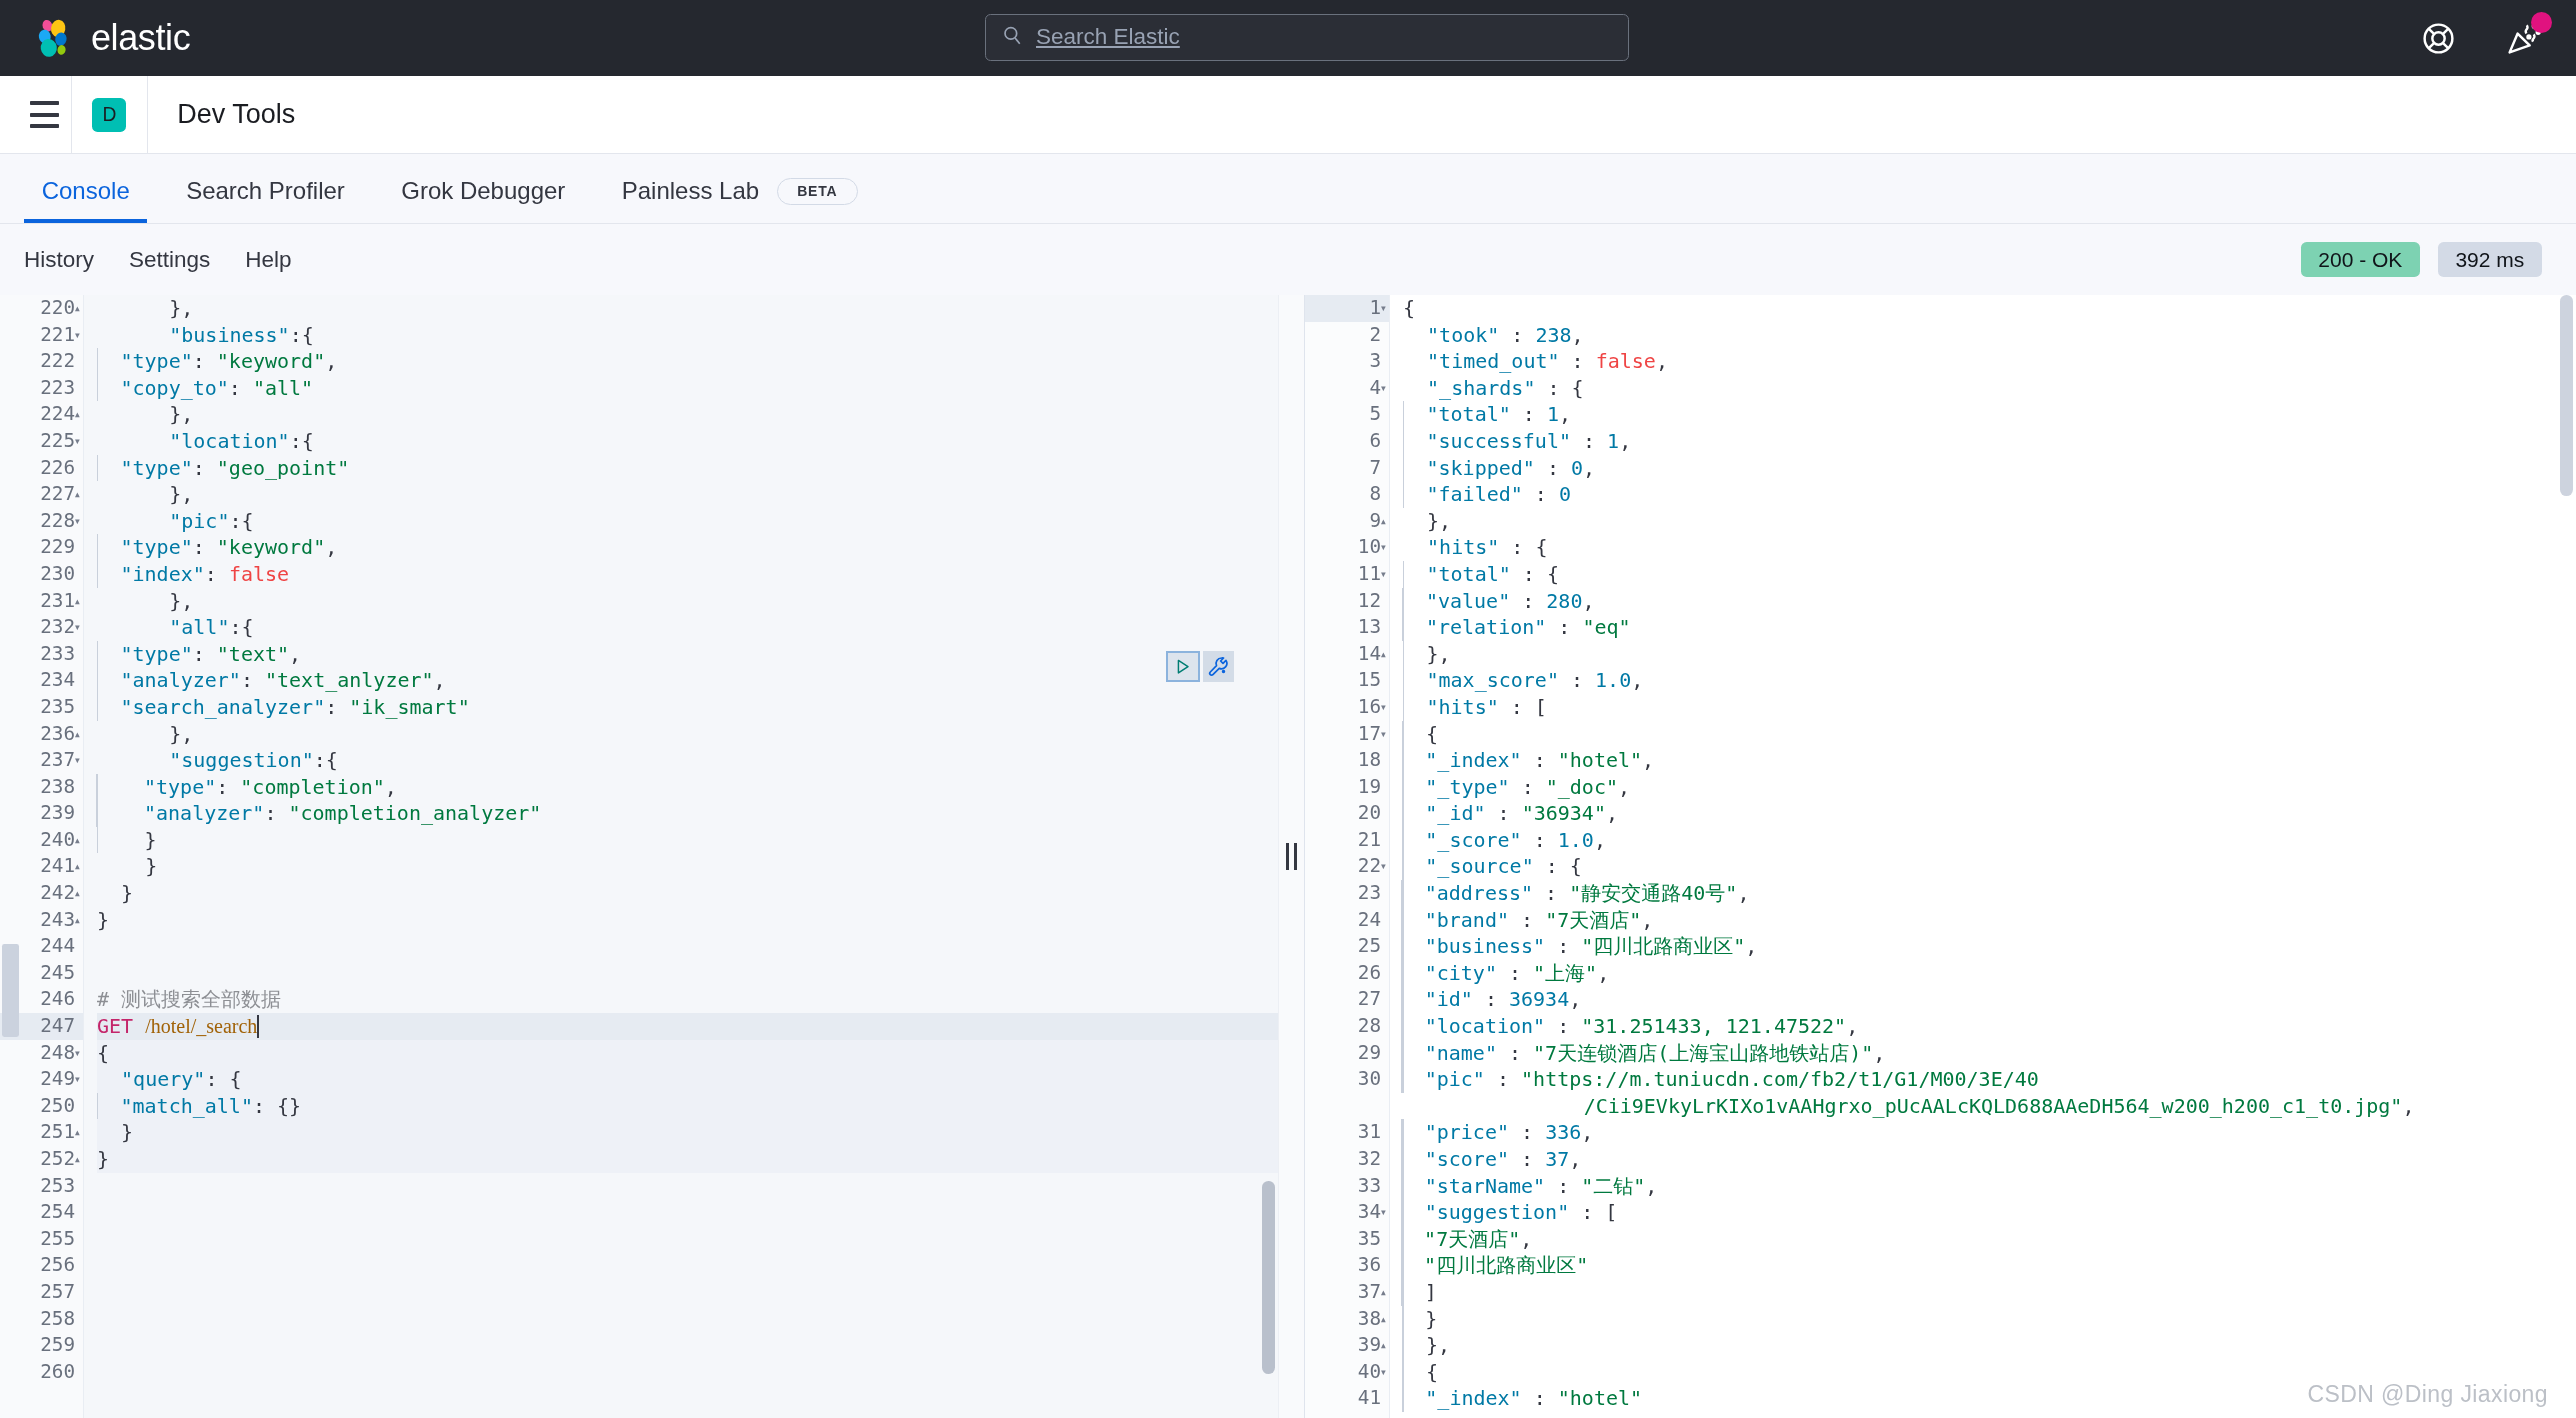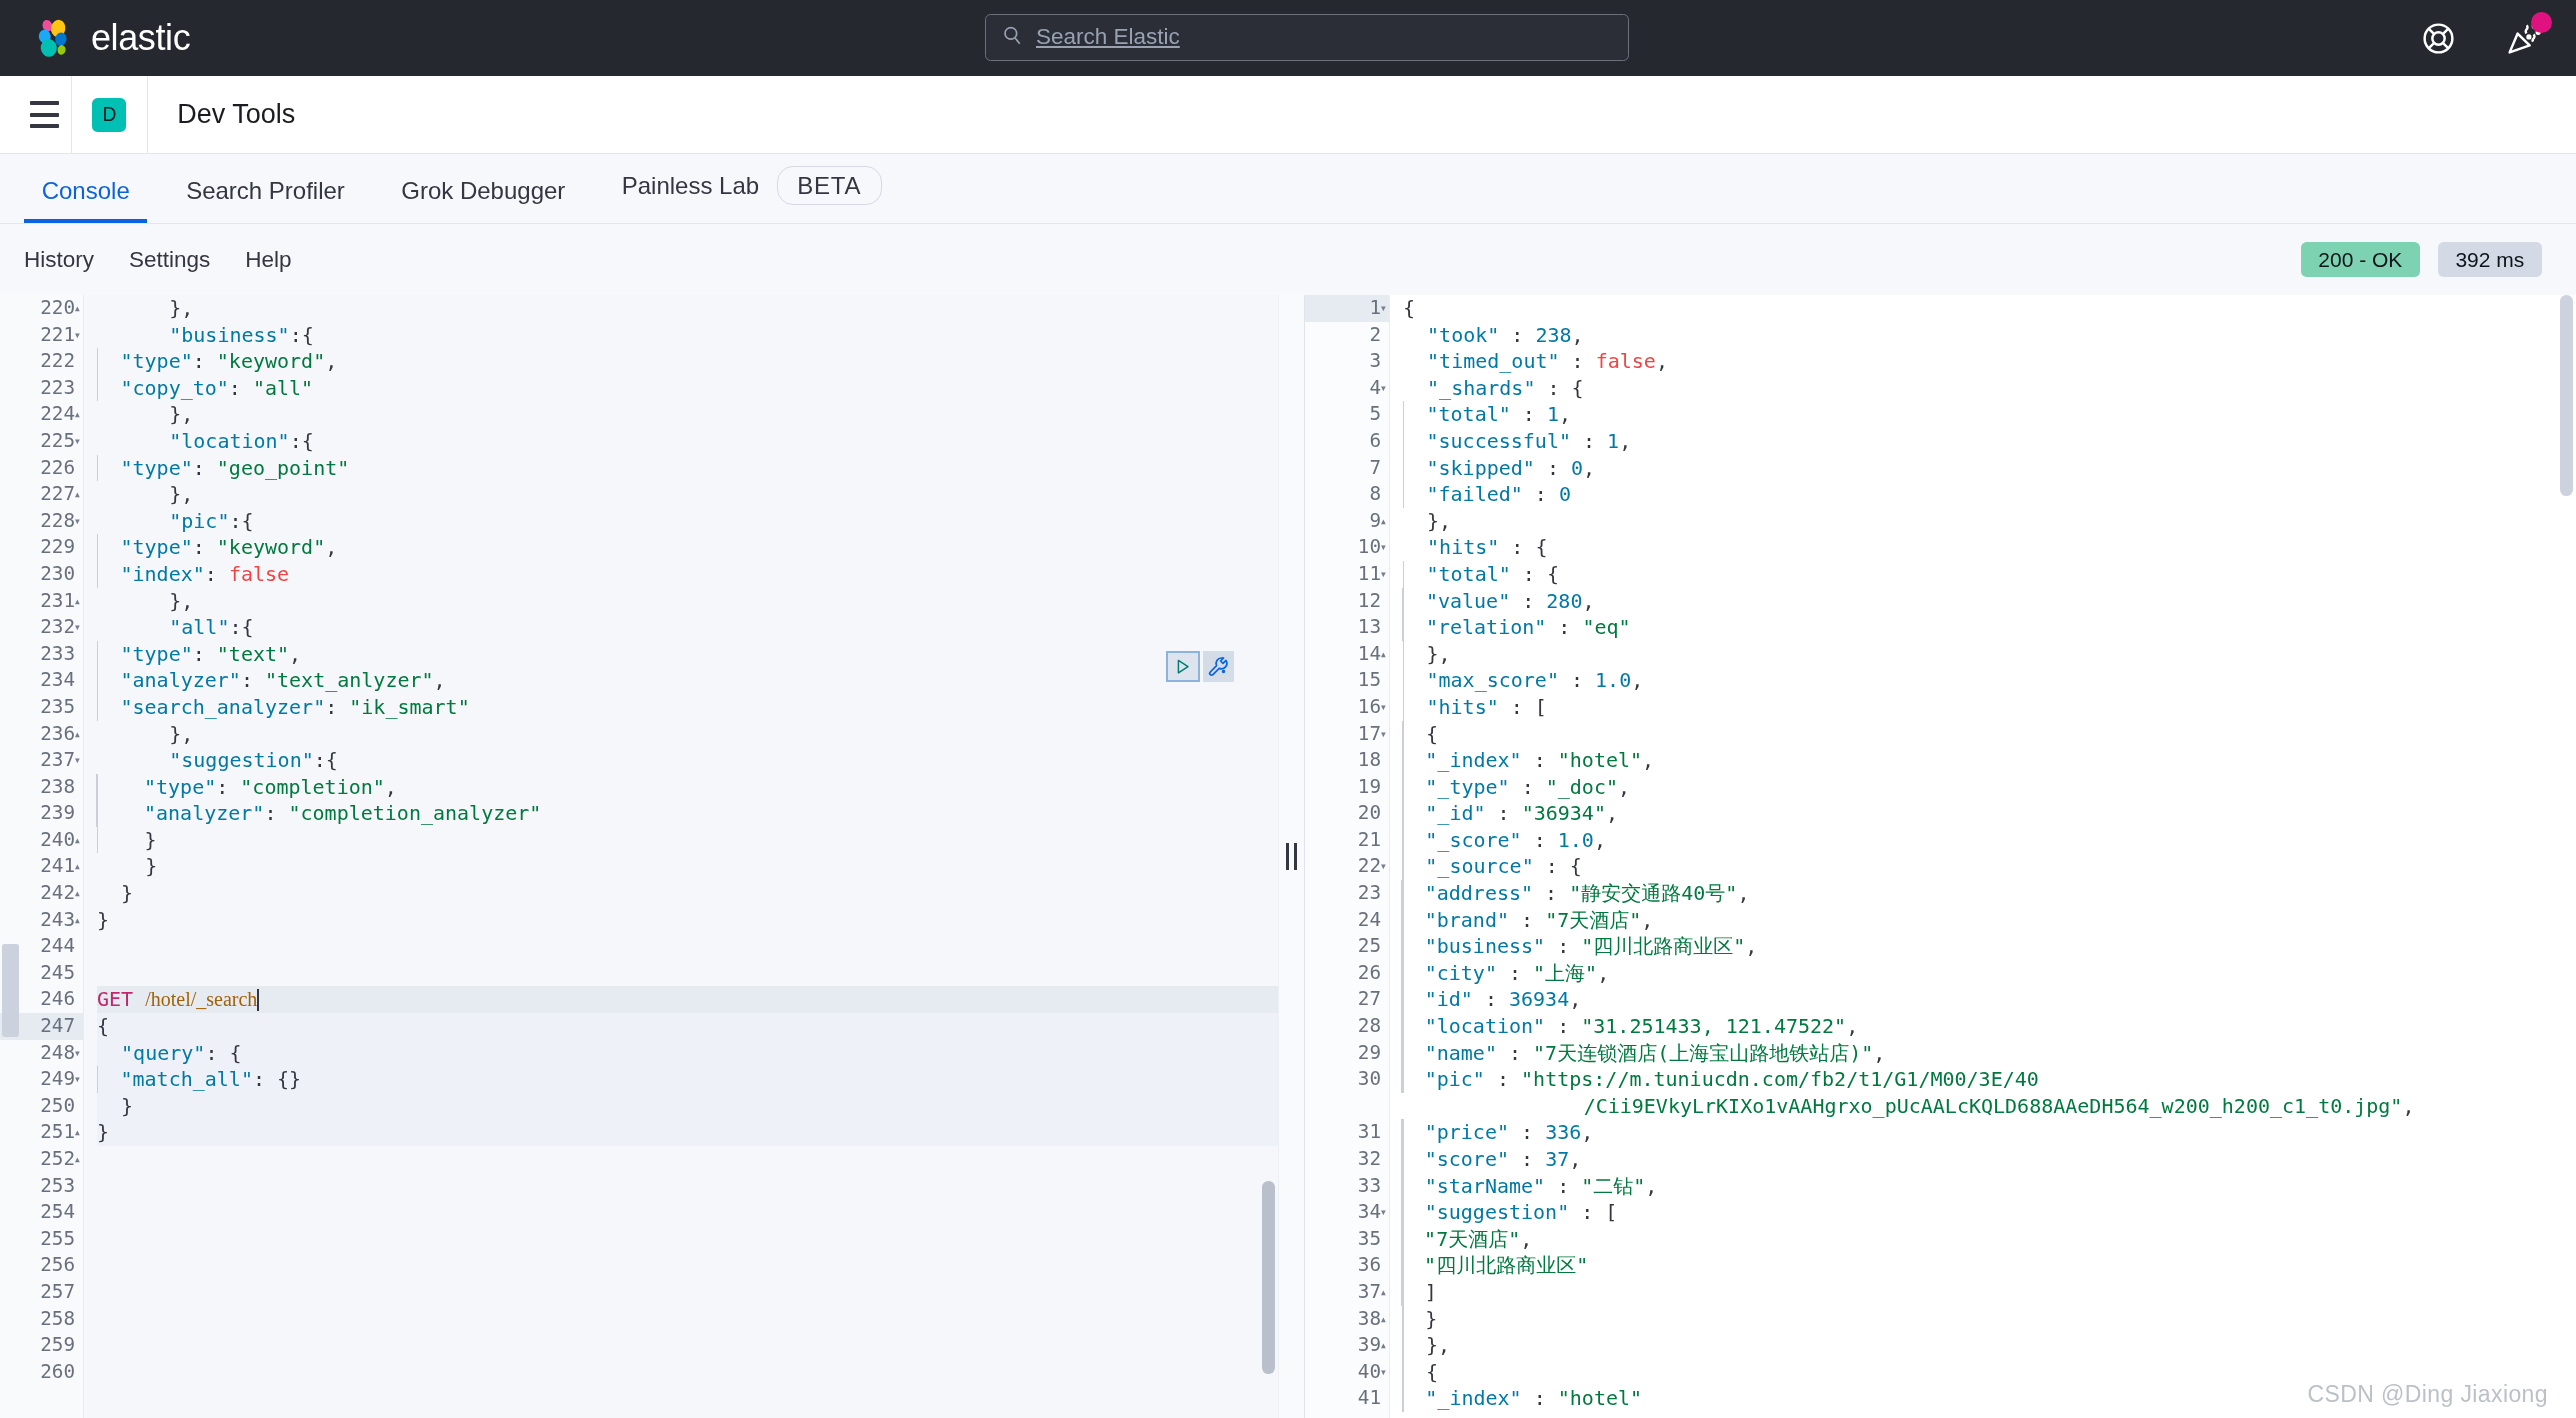--- a/index.html
+++ b/index.html
@@ -122,22 +122,22 @@
   .tab.active::after {
     content: "";
     position: absolute;
     left: 0; right: 0; bottom: 0;
     height: 4px;
     background: #0b64dd;
   }
   .beta-pill {
     border: 1.6px solid #d3dae6;
     border-radius: 16px;
-    font-size: 24px;
-    font-weight: normal;
+    font-size: 14px;
+    font-weight: bold;
     letter-spacing: 0.8px;
     color: #343741;
     padding: 4.8px 19.3px;
     background: #f7f8fc;
   }
 
   
   .sub-toolbar {
     height: 71px;
     background: #f7f8fc;
@@ -485,20 +485,21 @@
         <div class="cline"><span class="p">      },</span></div>
         <div class="cline"><span class="k">      "suggestion"</span><span class="p">:{</span></div>
         <div class="cline"><span class="ind">&nbsp;&nbsp;</span><span class="ind">&nbsp;&nbsp;</span><span class="k">    "type"</span><span class="p">: </span><span class="s">"completion"</span><span class="p">,</span></div>
         <div class="cline"><span class="ind">&nbsp;&nbsp;</span><span class="ind">&nbsp;&nbsp;</span><span class="k">    "analyzer"</span><span class="p">: </span><span class="s">"completion_analyzer"</span></div>
         <div class="cline"><span class="ind">&nbsp;&nbsp;</span><span class="p">    }</span></div>
         <div class="cline"><span class="p">    }</span></div>
         <div class="cline"><span class="p">  }</span></div>
         <div class="cline"><span class="p">}</span></div>
         <div class="cline"></div>
         <div class="cline"></div>
+        <div class="cline"><span class="cm"># 测试搜索全部数据</span></div>
         <div class="cline cur"><span class="m">GET</span><span class="p"> </span><span class="u">/hotel/_search</span><span class="caret"></span></div>
         <div class="cline req"><span class="p">{</span></div>
         <div class="cline req"><span class="k">  "query"</span><span class="p">: {</span></div>
         <div class="cline req"><span class="ind">&nbsp;&nbsp;</span><span class="k">  "match_all"</span><span class="p">: {}</span></div>
         <div class="cline req"><span class="p">  }</span></div>
         <div class="cline req"><span class="p">}</span></div>
         <div class="cline"></div>
         <div class="cline"></div>
         <div class="cline"></div>
         <div class="cline"></div>

